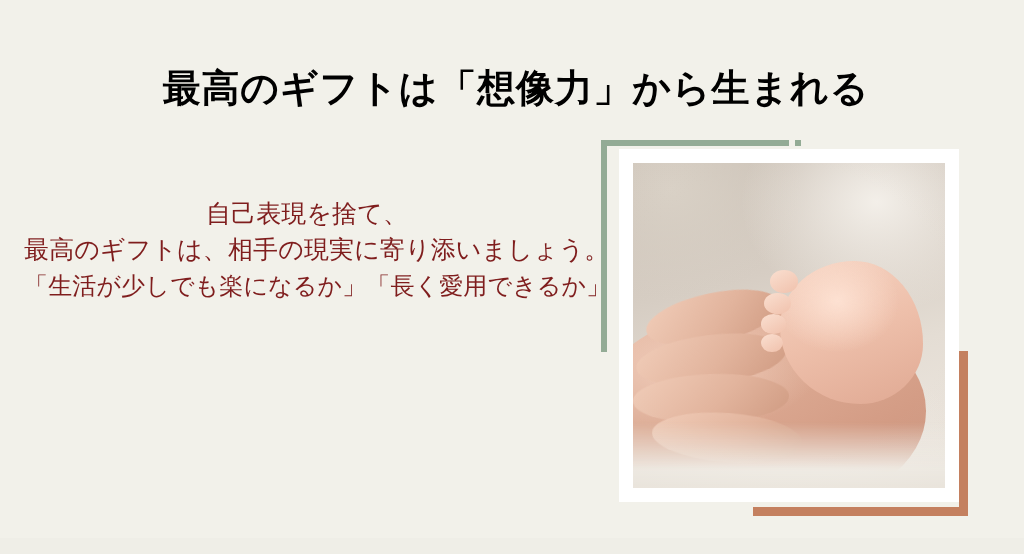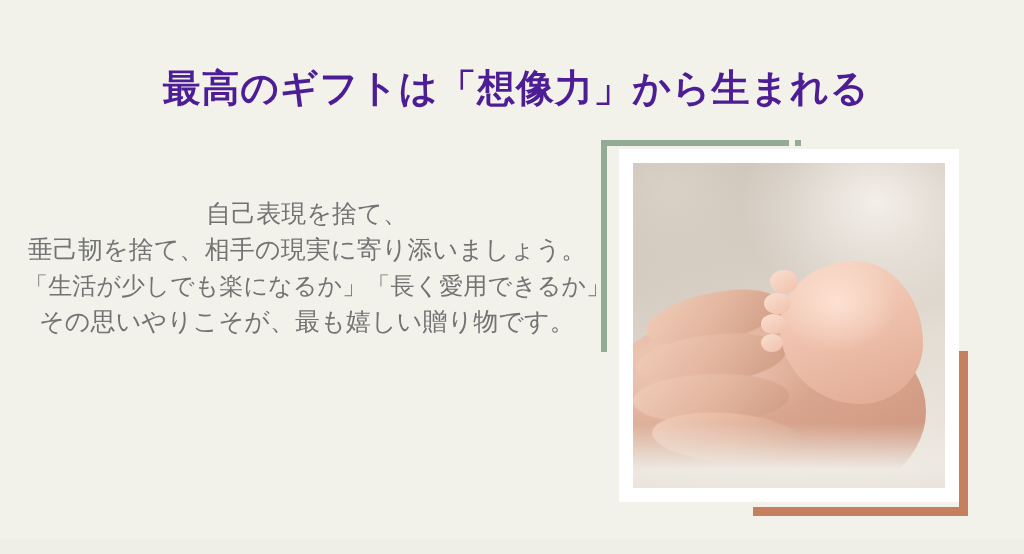--- a/index.html
+++ b/index.html
@@ -33,33 +33,33 @@
   .title {
     position: absolute;
     left: 0;
     right: 0;
     top: 41px;
     text-align: center;
     font-size: 38px;
     line-height: 1.2;
     font-weight: 700;
     letter-spacing: 0.02em;
-    color: #4c1d95;
+    color: #000000;
     white-space: nowrap;
     padding-left: 8px;
   }
 
   
   .body-copy {
     position: absolute;
     left: 24px;
     top: 196px;
     width: 566px;
     text-align: center;
-    color: #737373;
+    color: #7f1d1d;
     font-size: 25px;
     line-height: 36px;
     letter-spacing: 0.005em;
   }
   .body-copy .line {
     display: block;
     white-space: nowrap;
   }
   .body-copy .line.wide {
     font-size: 24px;
@@ -203,23 +203,22 @@
 </style>
 </head>
 <body>
 
 <div id="slide">
 
   <h1 class="title">最高のギフトは「想像力」から生まれる</h1>
 
   <div class="body-copy">
     <span class="line">自己表現を捨て、</span>
-    <span class="line garbled">垂己韧を捨て、相手の現実に寄り添いましょう。</span>
+    <span class="line garbled">最高のギフトは、相手の現実に寄り添いましょう。</span>
     <span class="line wide">「生活が少しでも楽になるか」「長く愛用できるか」</span>
-    <span class="line">その思いやりこそが、最も嬉しい贈り物です。</span>
   </div>
 
   <div class="photo-block">
 
     <div class="frame-green"></div>
     <div class="frame-coral"></div>
 
     <div class="photo-card">
       <div class="photo">
         <div class="bg-blur"></div>

